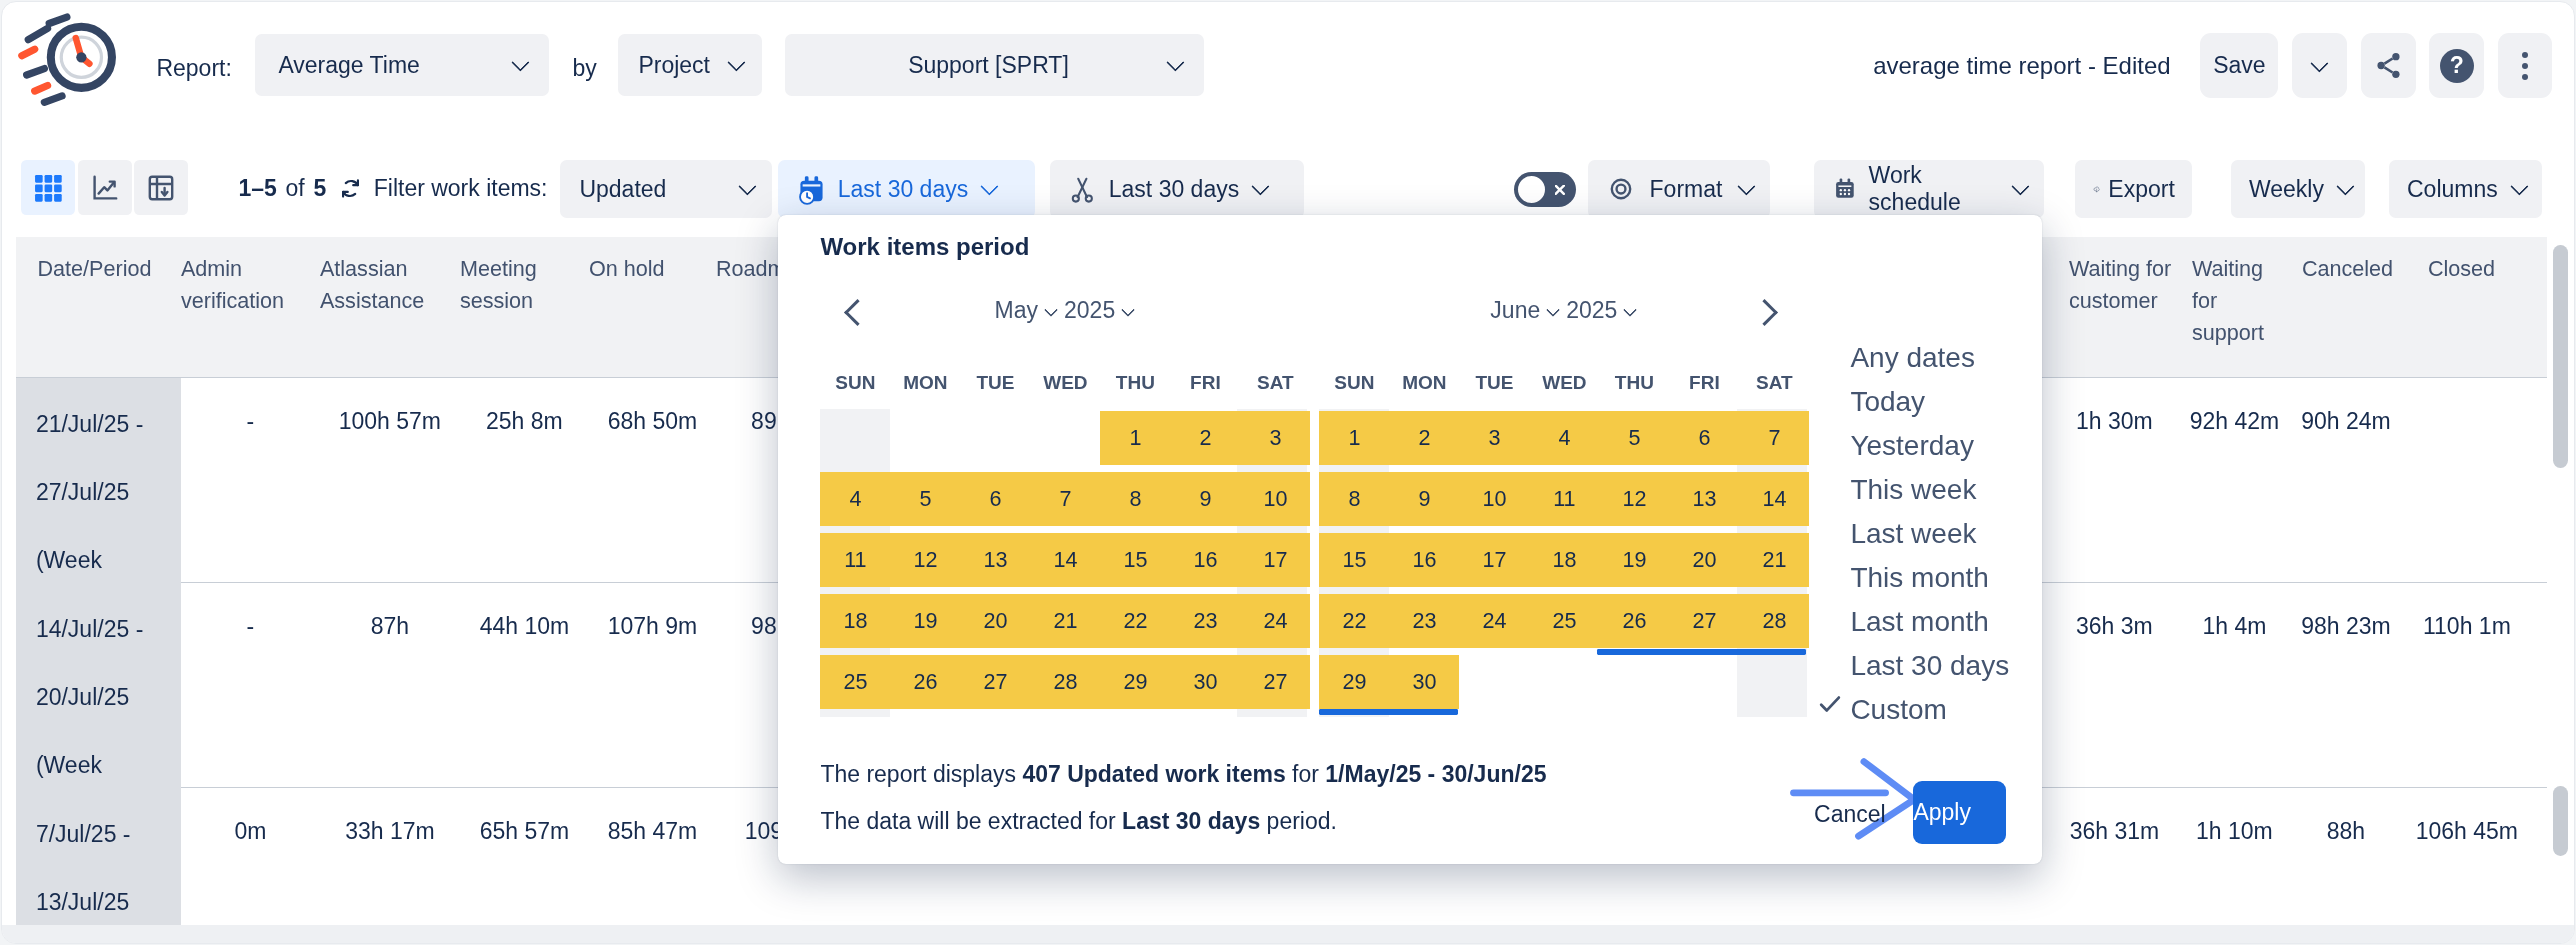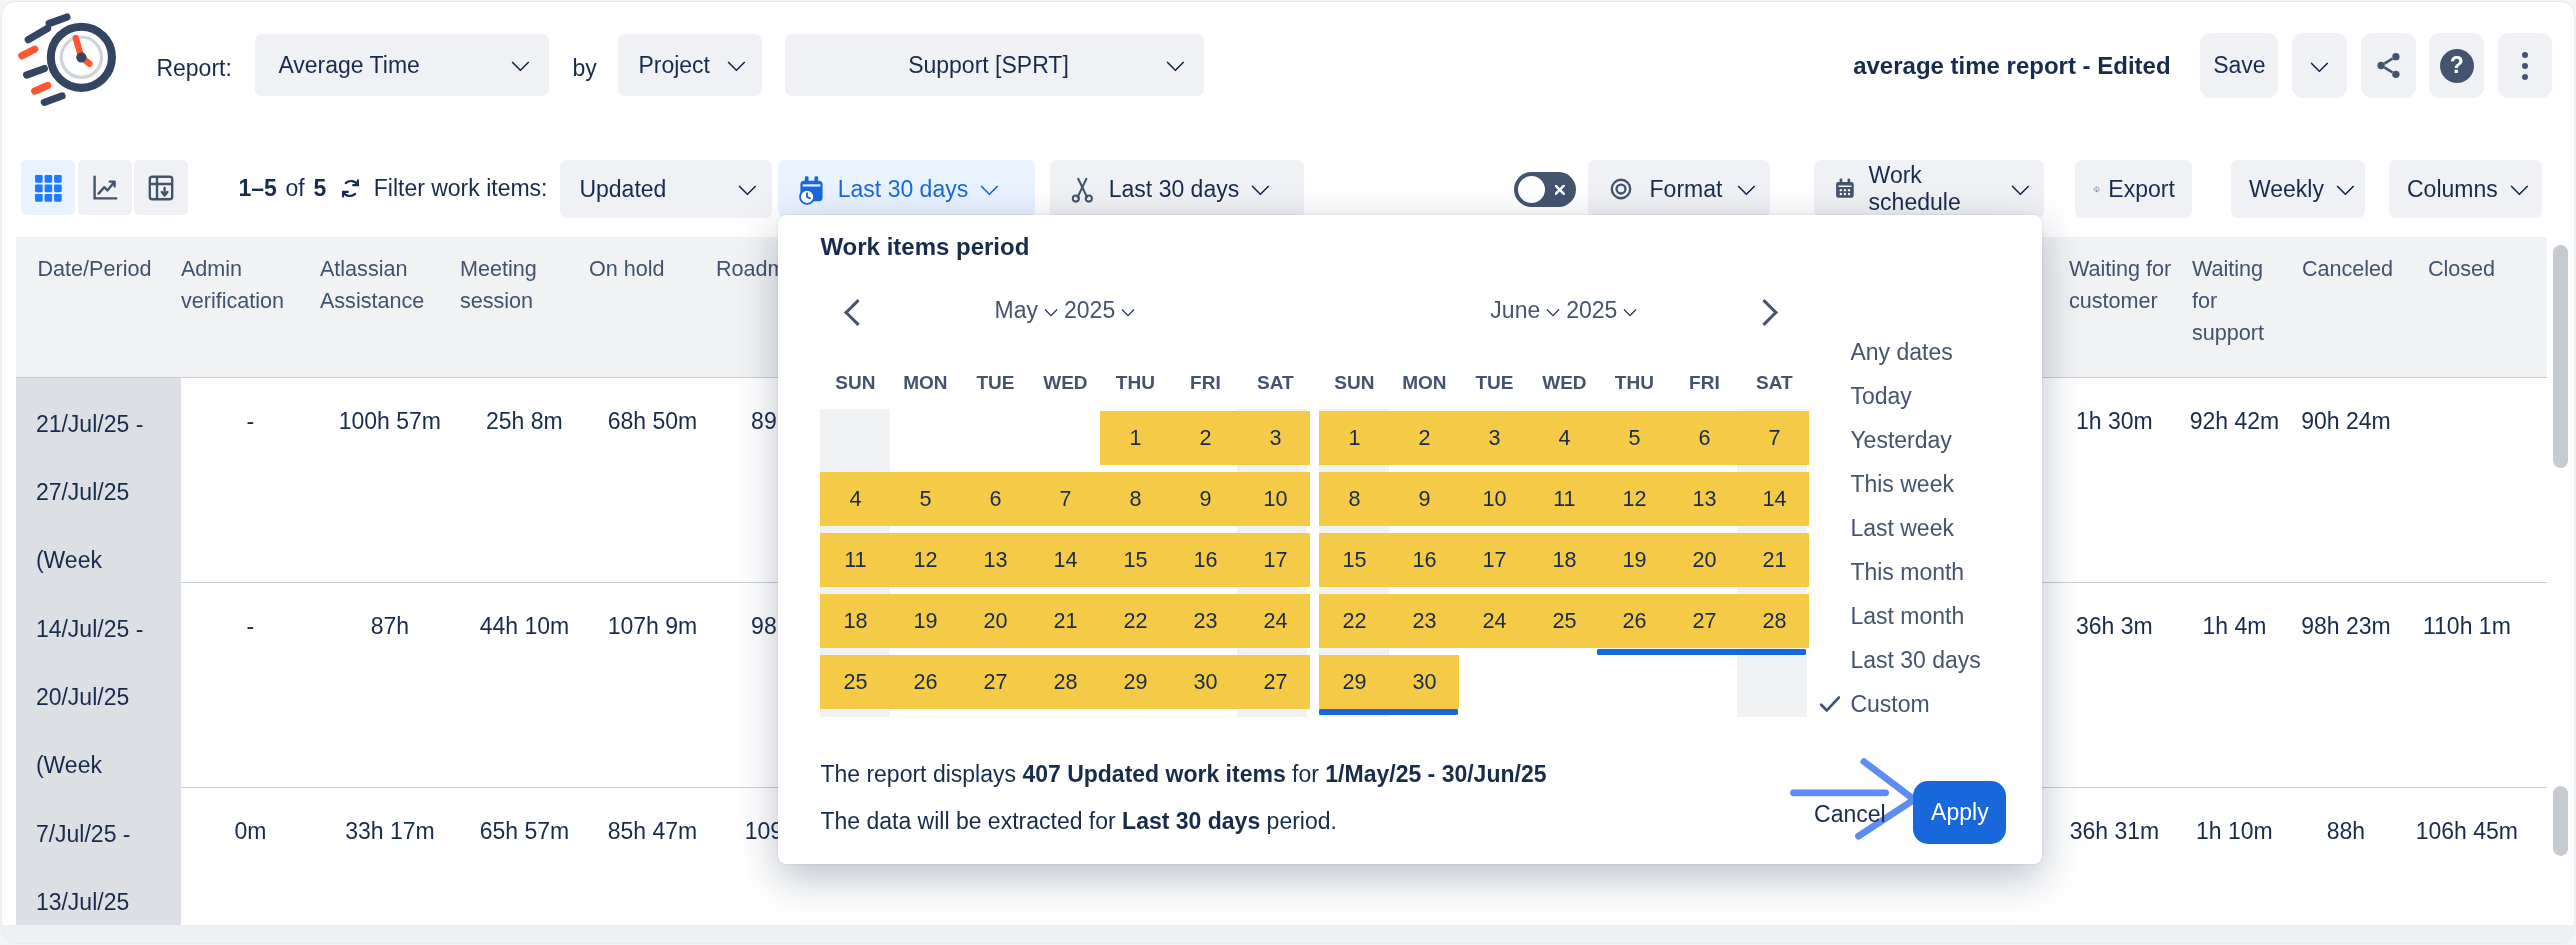--- a/index.html
+++ b/index.html
@@ -5,21 +5,21 @@
   html,body{margin:0;padding:0;overflow:hidden}
   body{width:2576px;height:945px;background:#f2f4f6;font-family:"Liberation Sans",sans-serif;color:#172B4D}
   .card{position:absolute;inset:1.4px;background:#fff;border-radius:15px;border:1.4px solid #E7EAEE;overflow:hidden}
   .abs{position:absolute}
   
   .logo{left:15px;top:6.8px;width:103px;height:103px}
   .lbl{position:absolute;font-size:23px;color:#172B4D;line-height:27px}
   .dd{position:absolute;background:#F0F1F4;border-radius:6.8px;height:62px;display:flex;align-items:center;font-size:23px;color:#172B4D;box-sizing:border-box;cursor:pointer}
   .chev{display:inline-block;width:10.8px;height:10.8px;border-right:2.7px solid currentColor;border-bottom:2.7px solid currentColor;transform:rotate(45deg);border-radius:0.7px;flex:none;margin-top:-5.4px}
   .chev.sm{width:8px;height:8px;border-width:2px;margin-top:-2.7px;color:#44546F}
-  .doc-title{position:absolute;right:403px;top:50px;font-size:24px;font-weight:700}
+  .doc-title{position:absolute;right:403px;top:50px;font-size:24px;font-weight:400}
   .hbtn{position:absolute;top:31px;height:65px;background:#F0F1F4;border-radius:11px;display:flex;align-items:center;justify-content:center;font-size:23px;font-weight:500;cursor:pointer}
   
   .viewbtn{position:absolute;top:158px;width:54px;height:55px;border-radius:5.4px;background:#F0F1F4;display:flex;align-items:center;justify-content:center;cursor:pointer}
   .viewbtn.active{background:#E9F2FF}
   .pag{position:absolute;left:236px;top:165px;height:43px;display:flex;align-items:center;gap:8.8px;font-size:23px}
   .b{font-weight:700}
   .chip{position:absolute;top:158px;height:58px;border-radius:6.8px;display:flex;align-items:center;gap:10.8px;font-size:23px;font-weight:500;color:#172B4D;background:#F0F1F4;padding:0 17.6px;box-sizing:border-box;cursor:pointer}
   .chip.blue{background:#E9F2FF;color:#1868DB}
   .chip .chev{margin-left:4px}
   .spread{justify-content:space-between}
@@ -48,25 +48,25 @@
   .pnav{position:absolute;top:82px;width:487px;display:flex;align-items:center;justify-content:center;gap:8px;font-size:23px;color:#44546F;cursor:pointer}
   .strip{position:absolute;top:194px;height:308px;width:70px;background:#F1F2F4}
   .cal{position:absolute;top:157px}
   .cal-wd{display:grid;grid-template-columns:repeat(7,70px);height:39px}
   .cal-wd span{font-size:19px;font-weight:700;color:#44546F;text-align:center}
   .cal-grid{position:relative;display:grid;grid-template-columns:repeat(7,70px);grid-auto-rows:61px}
   .day{width:70px;height:54px;line-height:54px;text-align:center;font-size:21.6px;color:#172B4D}
   .day.hl{background:#F5CA46}
   .uline{position:absolute;height:5.4px;background:#1868DB;border-radius:1.4px}
   .presets{position:absolute;left:1040px;top:115px;width:223px}
-  .preset{height:44px;display:flex;align-items:center;font-size:23px;color:#44546F;padding-left:32px;position:relative;cursor:pointer}
+  .preset{height:44px;display:flex;align-items:flex-end;font-size:28px;color:#44546F;padding-left:32px;position:relative;cursor:pointer}
   .preset .check{position:absolute;left:0;top:9.5px}
   .sum{position:absolute;left:42px;font-size:23px;line-height:30px}
   .btn-cancel{position:absolute;left:1021px;top:572px;width:101px;height:54px;display:flex;align-items:center;justify-content:center;font-size:23px;font-weight:500;color:#172B4D;cursor:pointer}
-  .btn-apply{position:absolute;left:1135px;top:566px;width:93px;height:63px;background:#1868DB;color:#fff;border-radius:15px;display:flex;align-items:center;justify-content:center;font-size:23px;font-weight:500;cursor:pointer}
+  .btn-apply{position:absolute;left:1135px;top:566px;width:93px;height:63px;background:#1868DB;color:#fff;border-radius:9px;display:flex;align-items:center;justify-content:flex-start;font-size:23px;font-weight:500;cursor:pointer}
   .kdots{display:flex;flex-direction:column;gap:4.7px}
   .kdots i{width:6px;height:6px;border-radius:50%;background:#44546F}
   .helpcirc{width:34px;height:34px;border-radius:50%;background:#44546F;color:#fff;font-size:23px;font-weight:700;display:flex;align-items:center;justify-content:center}
 </style>
 </head>
 <body>
 
 <div class="card">
 
   <svg class="abs logo" viewBox="0 0 64 64">

